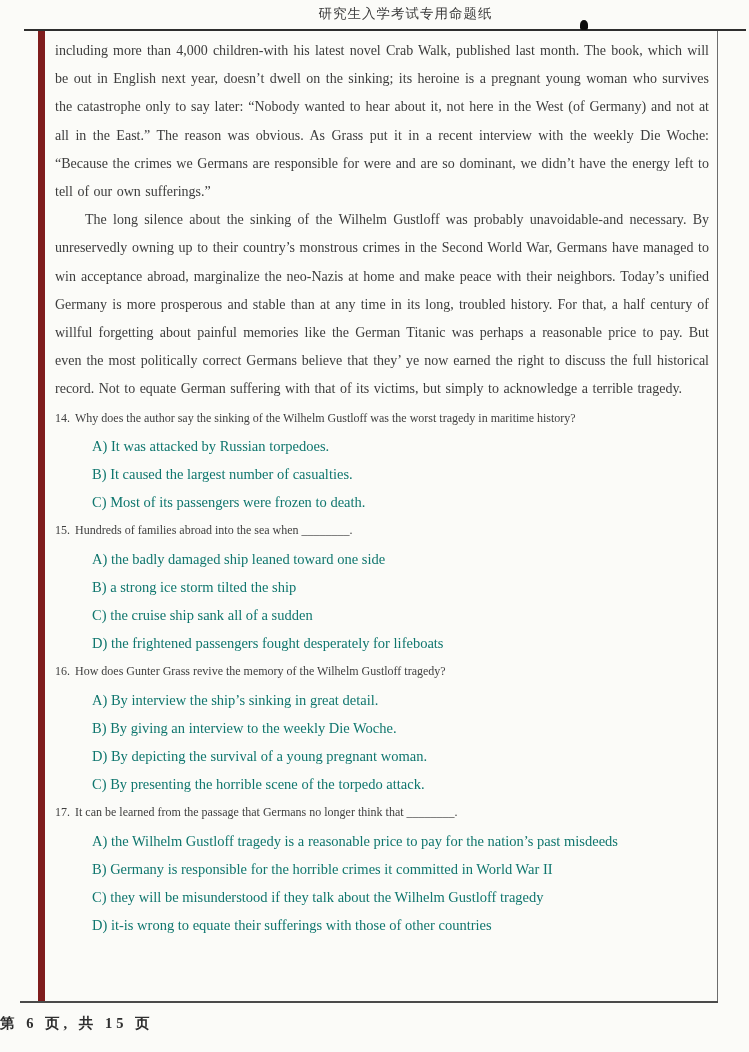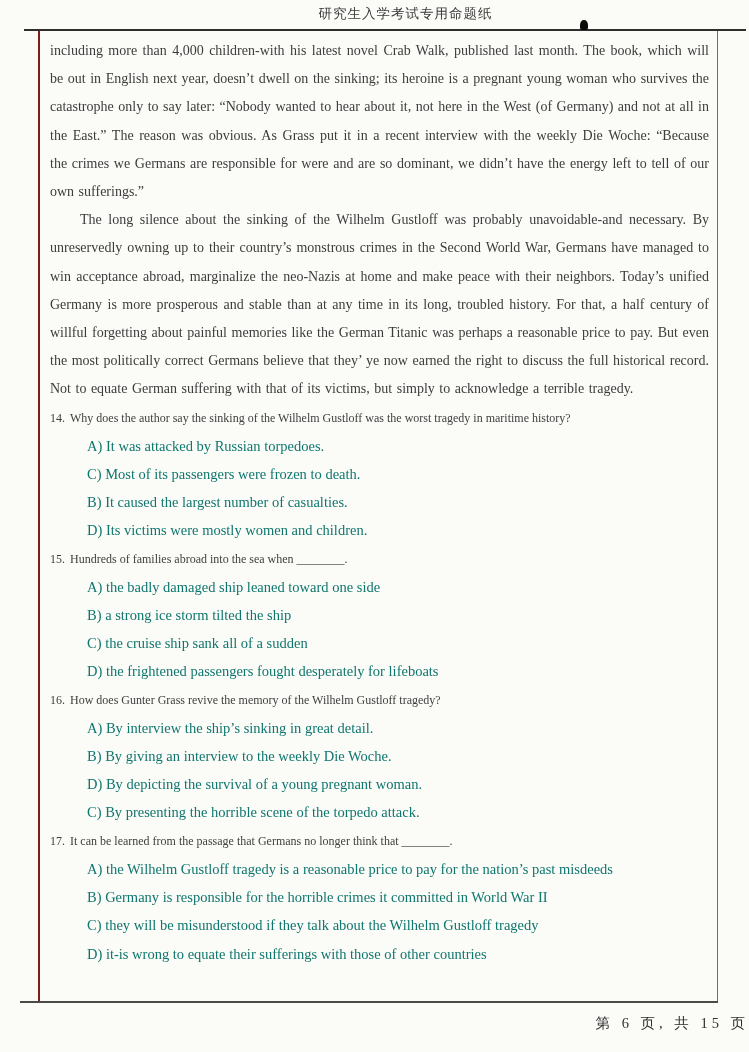--- a/index.html
+++ b/index.html
@@ -28,21 +28,21 @@
   }
   .ink-mark {
     position:absolute; left:556px; top:-9px;
     width:8px; height:10px;
     background:#0c0c0c;
     border-radius:50% 50% 25% 25%;
   }
 
   .content-box {
     position:absolute; left:38px; top:31px; width:680px; height:970px;
-    border-left:2px solid #7f1d1d;
+    border-left:7px solid #7f1d1d;
     border-right:1px solid #6d6d6d;
     box-sizing:border-box;
     padding:6px 8px 0 10px;
     overflow:hidden;
   }
   .bottom-rule {
     position:absolute; top:1001px; left:20px; width:698px; height:2px;
     background:#4a4a4a;
   }
 
@@ -67,24 +67,25 @@
   .option {
     font-size:14.5px;
     line-height:28.2px;
     padding-left:37px;
     color:#0f766e;
     white-space:nowrap;
   }
 
   .footer-pagenum {
     position:absolute; top:1014px; left:0; width:100%;
-    text-align:right;
+    text-align:left;
     font-size:14.5px;
     letter-spacing:4px;
     color:#2f2f2f;
+    font-weight:bold;
   }
 </style>
 </head>
 <body>
 
 <div class="page">
 
   <div class="header-title">研究生入学考试专用命题纸</div>
 
   <div class="top-rule">
@@ -95,23 +96,22 @@
 
     <p class="para">including more than 4,000 children-with his latest novel Crab Walk, published last month. The book, which will be out in English next year, doesn’t dwell on the sinking; its heroine is a pregnant young woman who survives the catastrophe only to say later: “Nobody wanted to hear about it, not here in the West (of Germany) and not at all in the East.” The reason was obvious. As Grass put it in a recent interview with the weekly Die Woche: “Because the crimes we Germans are responsible for were and are so dominant, we didn’t have the energy left to tell of our own sufferings.”</p>
 
     <p class="para indent">The long silence about the sinking of the Wilhelm Gustloff was probably unavoidable-and necessary. By unreservedly owning up to their country’s monstrous crimes in the Second World War, Germans have managed to win acceptance abroad, marginalize the neo-Nazis at home and make peace with their neighbors. Today’s unified Germany is more prosperous and stable than at any time in its long, troubled history. For that, a half century of willful forgetting about painful memories like the German Titanic was perhaps a reasonable price to pay. But even the most politically correct Germans believe that they’ ye now earned the right to discuss the full historical record. Not to equate German suffering with that of its victims, but simply to acknowledge a terrible tragedy.</p>
 
     <div class="question">
       <div class="q-line">
         <span class="q-num">14.</span><span>Why does the author say the sinking of the Wilhelm Gustloff was the worst tragedy in maritime history?</span>
       </div>
       <div class="option">A) It was attacked by Russian torpedoes.</div>
+      <div class="option">B) It caused the largest number of casualties.</div>
       <div class="option">C) Most of its passengers were frozen to death.</div>
-      <div class="option">B) It caused the largest number of casualties.</div>
-      <div class="option">D) Its victims were mostly women and children.</div>
     </div>
 
     <div class="question">
       <div class="q-line">
         <span class="q-num">15.</span><span>Hundreds of families abroad into the sea when ________.</span>
       </div>
       <div class="option">A) the badly damaged ship leaned toward one side</div>
       <div class="option">B) a strong ice storm tilted the ship</div>
       <div class="option">C) the cruise ship sank all of a sudden</div>
       <div class="option">D) the frightened passengers fought desperately for lifeboats</div>

